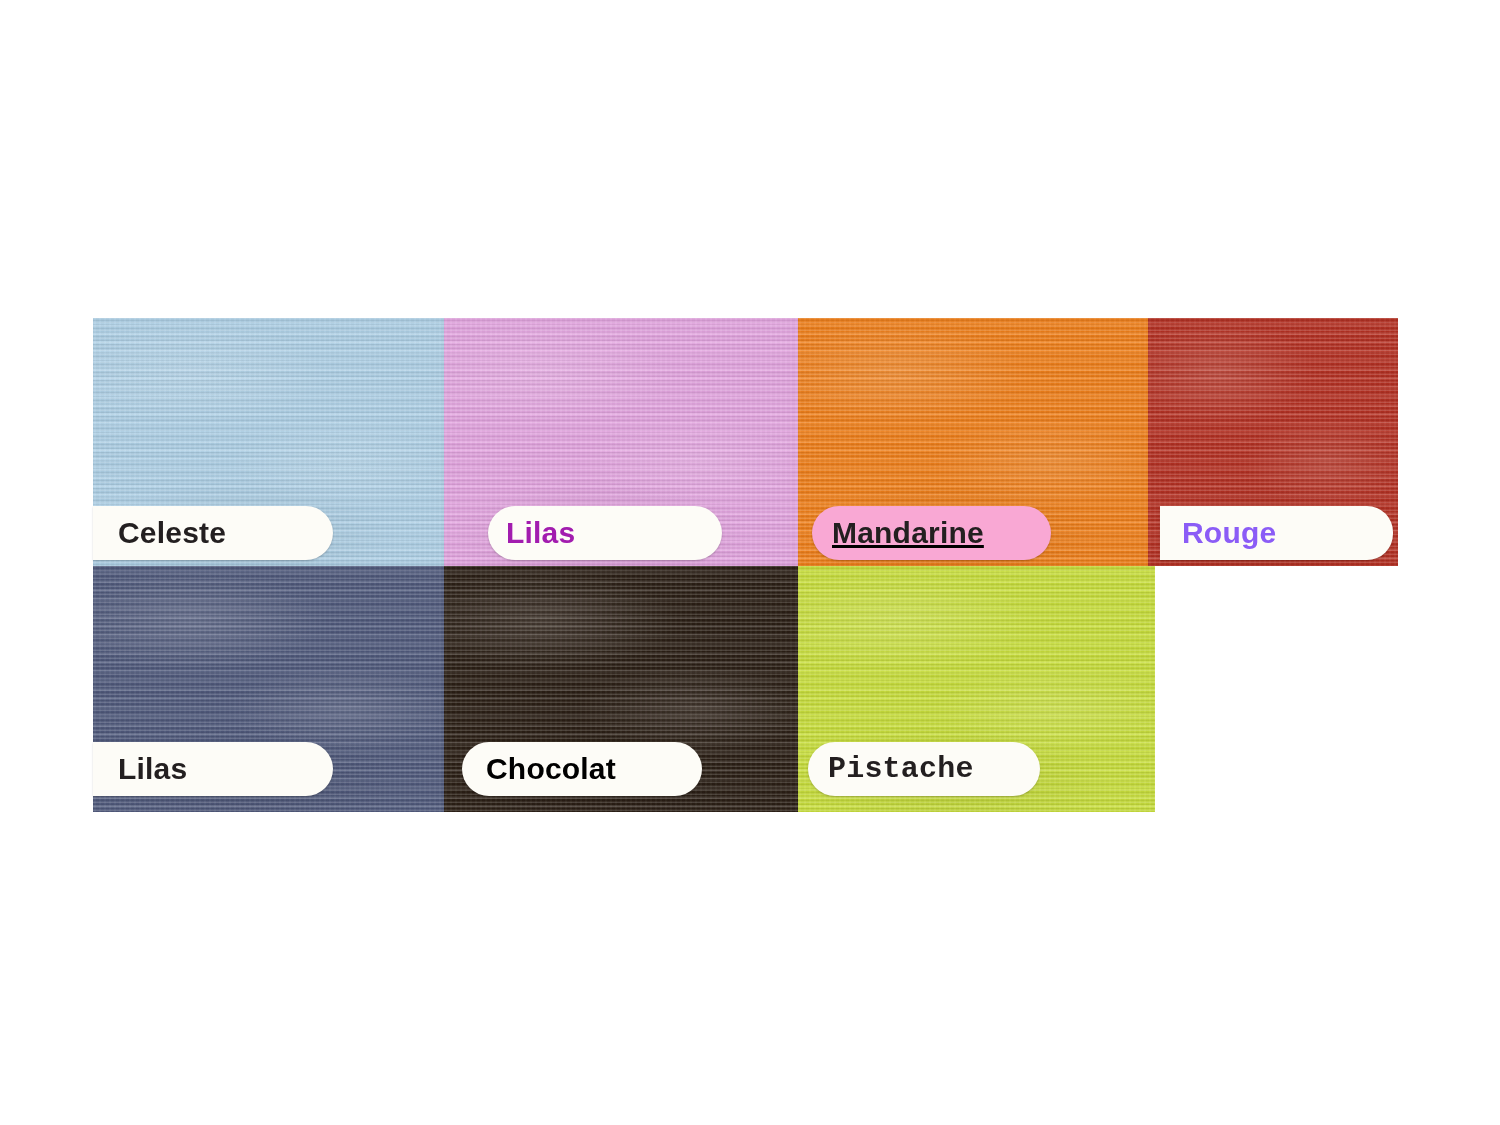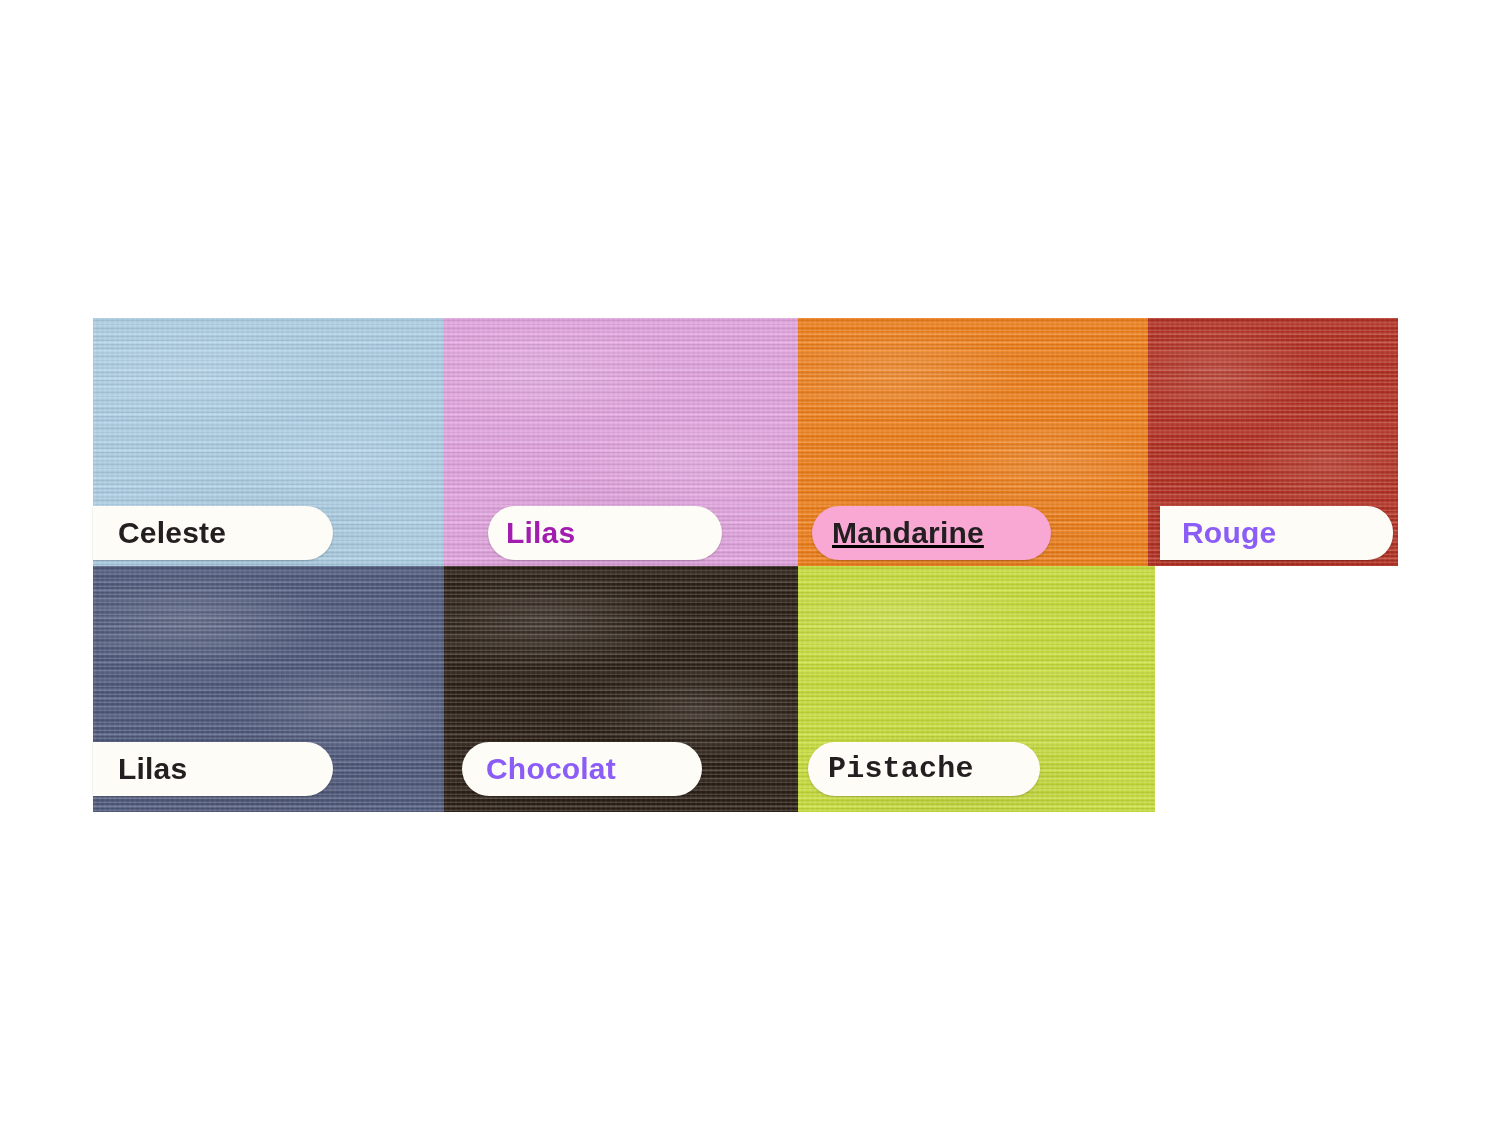--- a/index.html
+++ b/index.html
@@ -166,21 +166,21 @@
     <div class="swatch-label pill-right" style="left: 93px; top: 742px; width: 240px; height: 54px; padding-left: 25px; background: rgb(253, 252, 247);">
       <span class="swatch-label-text" style="color: rgb(35, 31, 32);">Lilas</span>
     </div>
     <div class="swatch" style="left: 444px; top: 566px; width: 354px; height: 246px;">
       <div class="swatch-fill" style="background: rgb(43, 31, 21);">
         <div class="swatch-mottle"></div>
         <div class="swatch-texture"></div>
       </div>
     </div>
     <div class="swatch-label pill-both" style="left: 462px; top: 742px; width: 240px; height: 54px; padding-left: 24px; background: rgb(253, 252, 247);">
-      <span class="swatch-label-text" style="color: #8b5cf6;">Chocolat</span>
+      <span class="swatch-label-text" style="color: #000000;">Chocolat</span>
     </div>
     <div class="swatch" style="left: 798px; top: 566px; width: 357px; height: 246px;">
       <div class="swatch-fill" style="background: rgb(200, 222, 60);">
         <div class="swatch-mottle"></div>
         <div class="swatch-texture"></div>
       </div>
     </div>
     <div class="swatch-label pill-both" style="left: 808px; top: 742px; width: 232px; height: 54px; padding-left: 20px; background: rgb(253, 252, 247);">
       <span class="swatch-label-text" style="color: rgb(35, 31, 32); font-family: Liberation Mono, monospace;">Pistache</span>
     </div>

